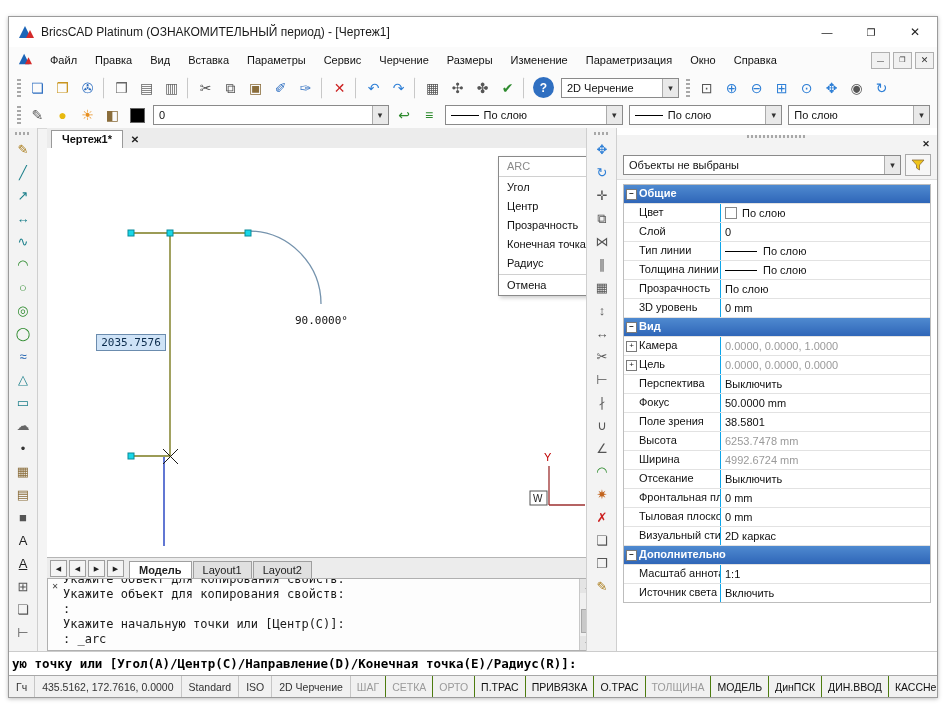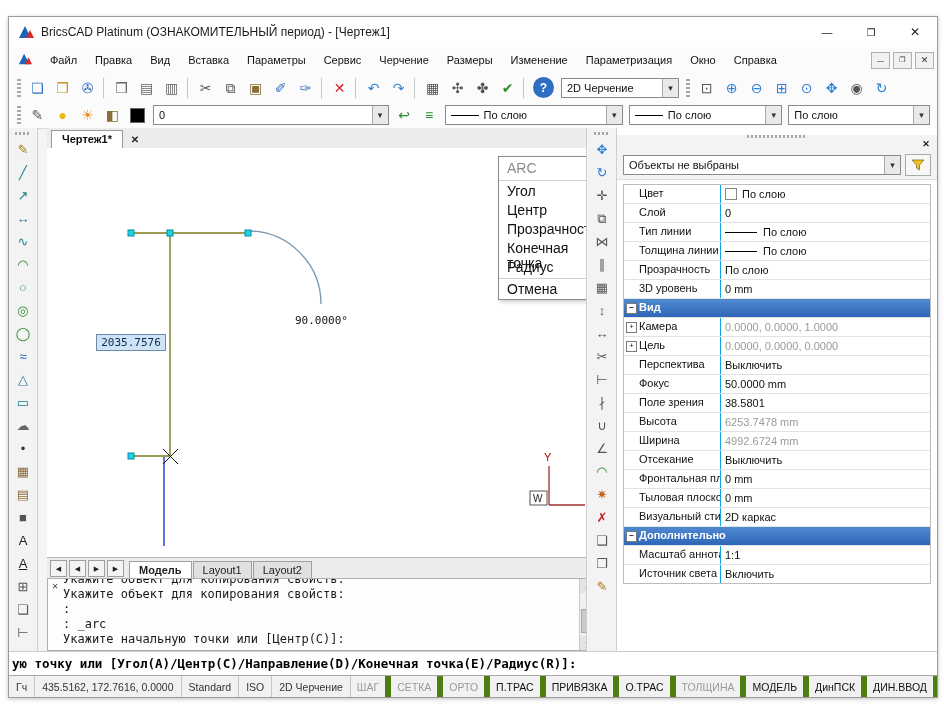--- a/index.html
+++ b/index.html
@@ -62,21 +62,21 @@
   .blueline{stroke:#3a55c8;stroke-width:1.6;}
   .grip{fill:#19d7e8;stroke:#0a8a98;stroke-width:1;}
   .xmark line{stroke:#1a1a1a;stroke-width:1;}
   .angle{font-family:"DejaVu Sans Mono",monospace;font-size:11px;fill:#111;}
   .ucs line{stroke:#9c2f2f;stroke-width:1.3;}
   .ucs rect{fill:#fff;stroke:#555;stroke-width:1;}
   .ucs-x,.ucs-y{font-size:11px;fill:#c00000;}
   .ucs-w{font-size:10px;fill:#222;}
   .dim-input{position:absolute;left:49px;top:186px;width:68px;height:15px;background:#cfe3f7;border:1px solid #6b8cae;
     font-family:"DejaVu Sans Mono",monospace;font-size:11px;color:#0a2a4a;display:flex;align-items:center;justify-content:center;}
-  .ctx-menu{position:absolute;left:451px;top:8px;width:96px;background:#fff;border:1px solid #8a8a8a;box-shadow:2px 2px 4px rgba(0,0,0,.2);font-size:14px;}
+  .ctx-menu{position:absolute;left:451px;top:8px;width:96px;background:#fff;border:1px solid #8a8a8a;box-shadow:2px 2px 4px rgba(0,0,0,.2);font-size:11px;}
   .ctx-title{color:#8a8a8a;padding:3px 8px;}
   .ctx-sep{border-top:1px solid #d0d0d0;margin:1px 0;}
   .ctx-item{color:#111;padding:2px 8px;height:15px;line-height:15px;}
   
   .layout-bar{position:absolute;top:429px;left:0;right:0;height:21px;background:#ececec;border-top:1px solid #b5b5b5;border-bottom:1px solid #b5b5b5;display:flex;align-items:center;padding-left:2px;}
   .navbtn{width:15px;height:15px;border:1px solid #9f9f9f;background:#f4f4f4;margin:0 1px;display:flex;align-items:center;justify-content:center;font-size:7px;color:#222;}
   .navbtn::after{content:"◀";}
   .navbtn.nb-next::after,.navbtn.nb-last::after{content:"▶";}
   .ltabs{display:flex;align-items:flex-end;margin-left:4px;height:100%;}
   .ltab{font-size:11px;color:#222;background:#e0e0e0;border:1px solid #9f9f9f;border-bottom:none;padding:2px 9px 3px 9px;margin-right:1px;}
@@ -118,21 +118,21 @@
   .prow.has-sw .sw{display:inline-block;width:10px;height:10px;background:#fff;border:1px solid #888;margin-right:5px;}
   .prow.has-lp .lp{display:inline-block;width:32px;border-top:1px solid #000;margin-right:6px;}
   .prow.muted .pval{color:#9a9a9a;}
   
   .prompt{position:absolute;top:634px;left:0;right:0;height:24px;background:#fff;border-top:1px solid #ccc;
     font-family:"DejaVu Sans Mono",monospace;font-weight:bold;font-size:12.5px;color:#000;line-height:24px;padding-left:3px;white-space:nowrap;overflow:hidden;}
   .statusbar{position:absolute;top:658px;left:0;right:0;height:21px;background:#f1f1f1;border-top:1px solid #a8a8a8;
     display:flex;align-items:stretch;font-size:10.5px;color:#333;overflow:hidden;}
   .sb-cell{display:flex;align-items:center;padding:0 7px;border-right:1px solid #c6c6c6;white-space:nowrap;}
   .sb-toggles{display:flex;}
-  .stog{display:flex;align-items:center;padding:8px 6px;border-right:6px solid #4d7c0f;color:#9a9a9a;white-space:nowrap;}
+  .stog{display:flex;align-items:center;padding:8px 6px;border-right:1px solid #4d7c0f;color:#9a9a9a;white-space:nowrap;}
   .stog.on{color:#111;}
 </style>
 </head>
 <body>
 
 <div class="window" title="BricsCAD Platinum (ОЗНАКОМИТЕЛЬНЫЙ период) - [Чертеж1]">
 
   <div class="titlebar">
     <span class="app-logo">
       <svg width="18" height="16" viewBox="0 0 18 16">
@@ -464,22 +464,22 @@
           </span>
       </div>
 
       <div class="cmd">
         <span class="cmd-close"></span>
         <div class="cmd-lines">
 
         <div class="cmd-line">Укажите объект для копирования свойств:</div>
             <div class="cmd-line">Укажите объект для копирования свойств:</div>
             <div class="cmd-line">:</div>
+            <div class="cmd-line">Укажите начальную точки или [Центр(С)]:</div>
             <div class="cmd-line">: _arc</div>
-            <div class="cmd-line">Укажите начальную точки или [Центр(С)]:</div>
           </div>
         <div class="vscroll">
           <span class="sarrow up"></span>
           <span class="sthumb"></span>
           <span class="sarrow down"></span>
         </div>
       </div>
     </div>
 
     <div class="side-tb mid-tb">
@@ -560,20 +560,28 @@
           <span class="combo-arrow"></span>
         </div>
         <span class="filter-btn">
           <svg width="14" height="14" viewBox="0 0 14 14">
               <path d="M1 2 h12 l-4.5 5 v5 l-3 -2 v-3 z" fill="#f0c419" stroke="#8a6d3b" stroke-width="0.8"></path>
             </svg>
         </span>
       </div>
       <div class="pgrid">
 
+          <div class="prow sec">
+            <span class="pcol-l">
+              <span class="cbox"></span>
+              
+              <span class="plabel">Общие</span>
+            </span>
+
+          </div>
 
           <div class="prow has-sw">
             <span class="pcol-l">
               
               
               <span class="plabel">Цвет</span>
             </span>
             <span class="pcol-v">
               <span class="sw"></span>
 

